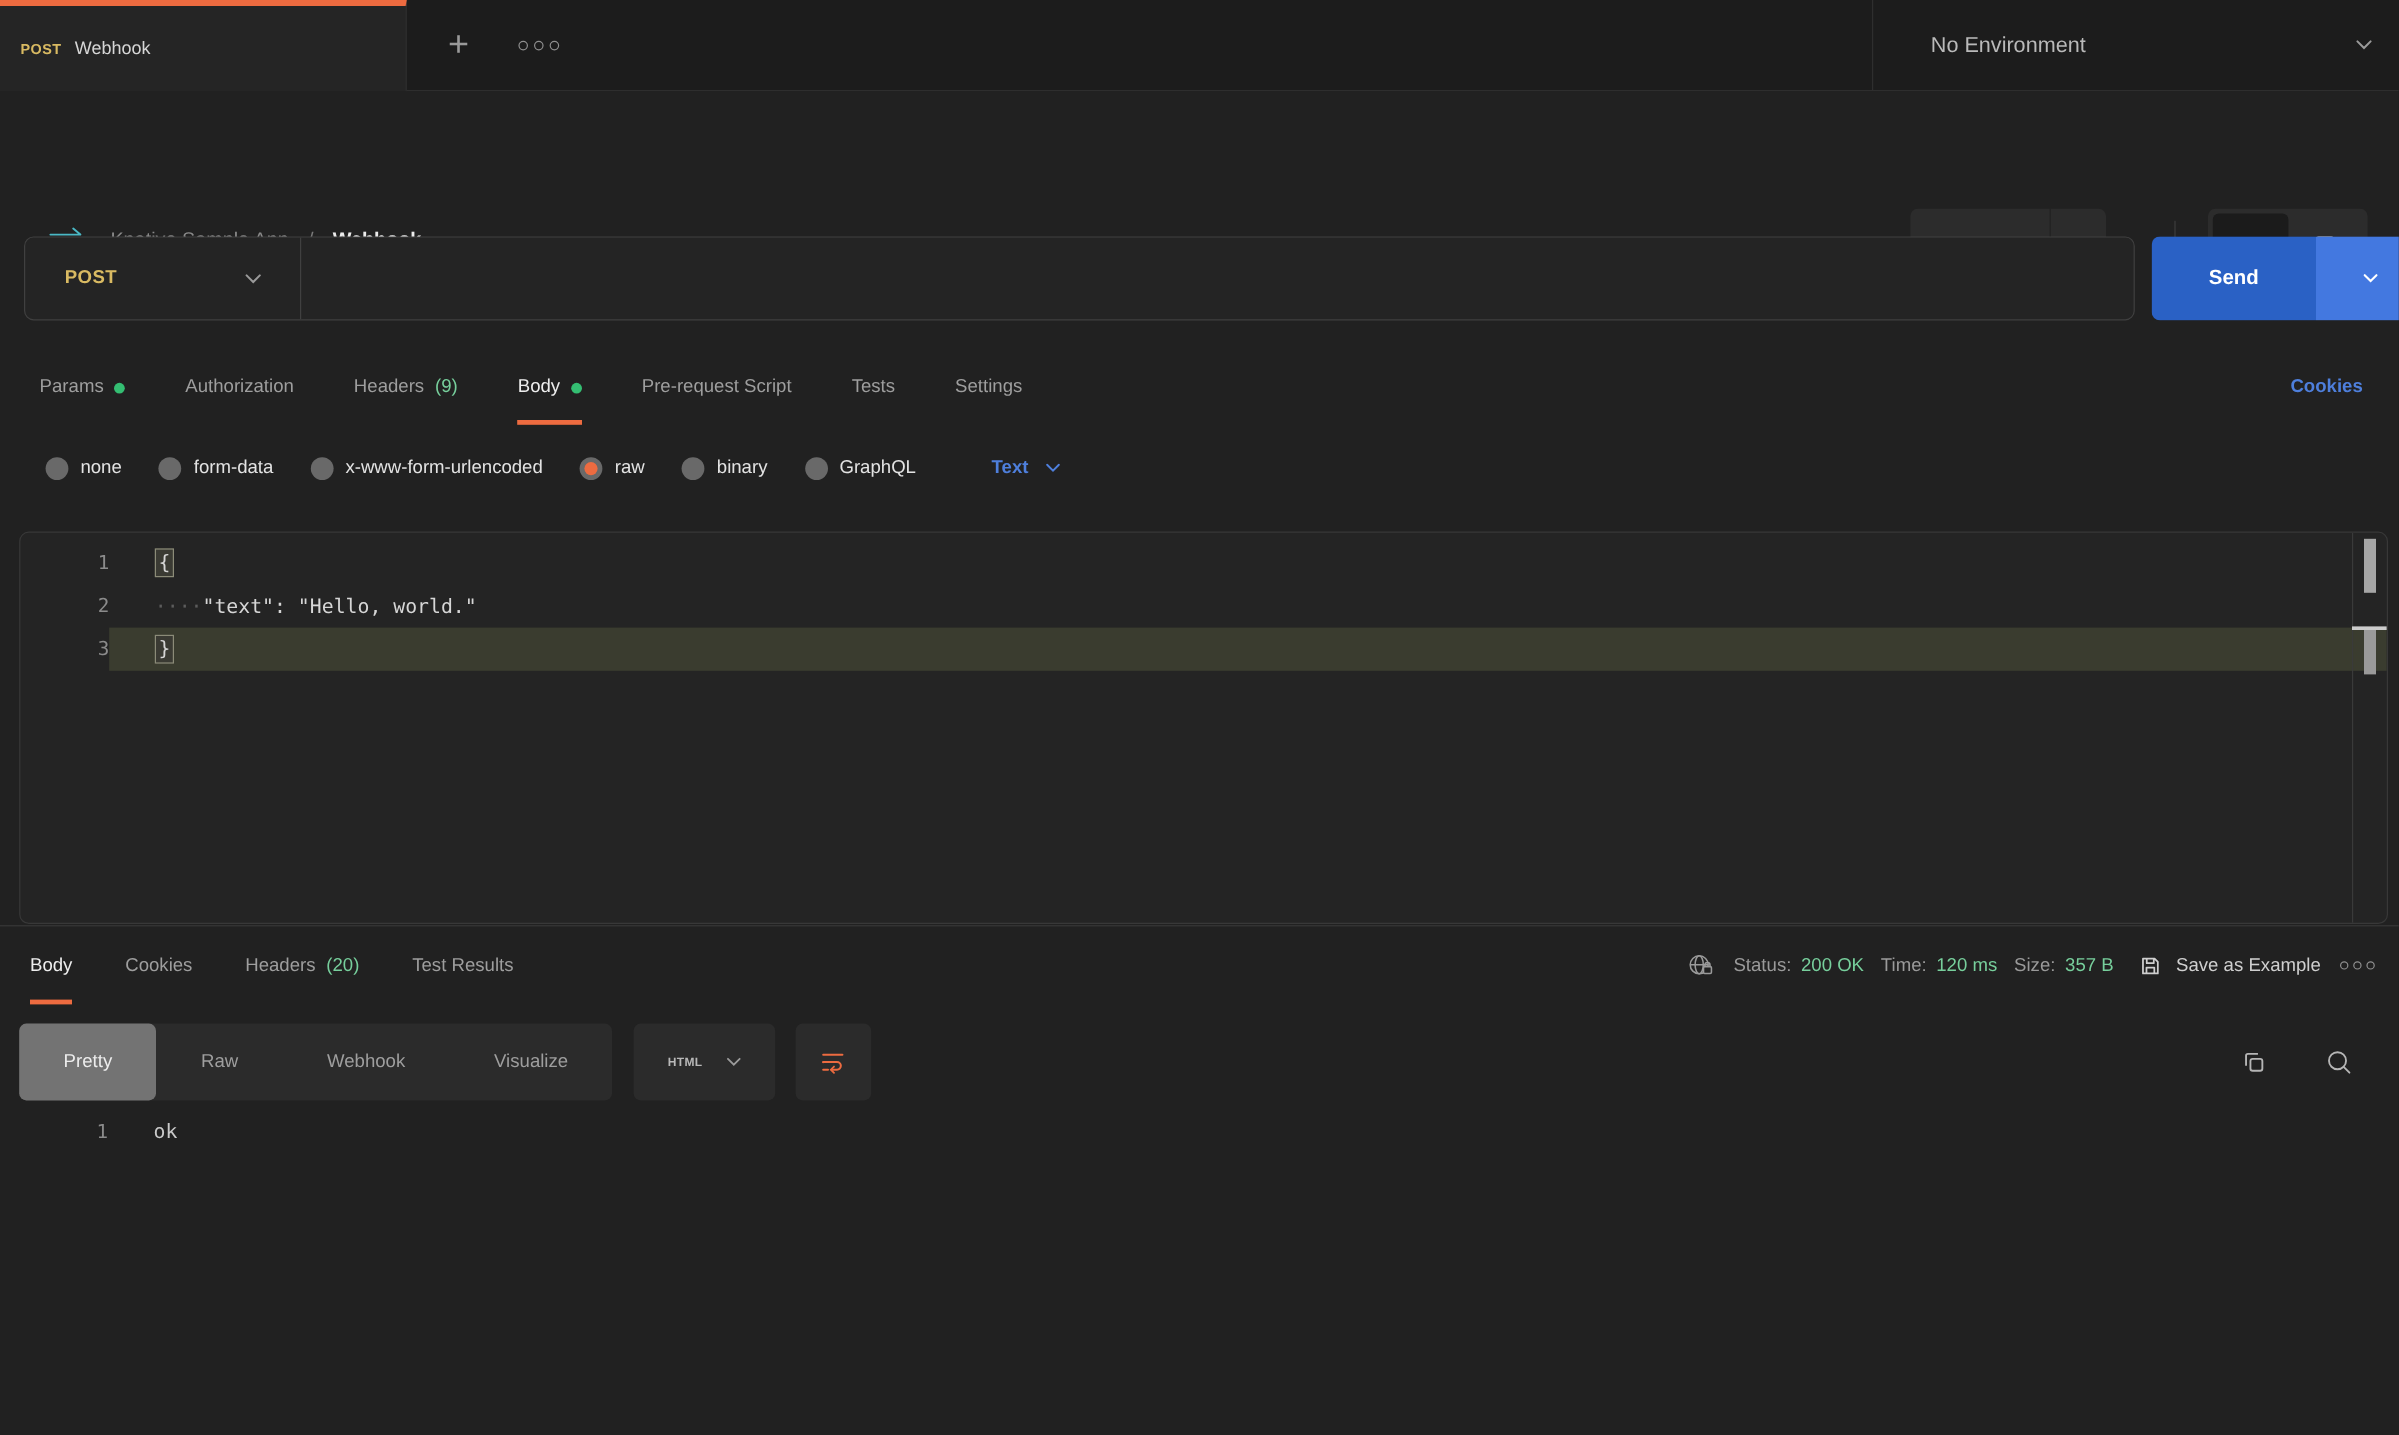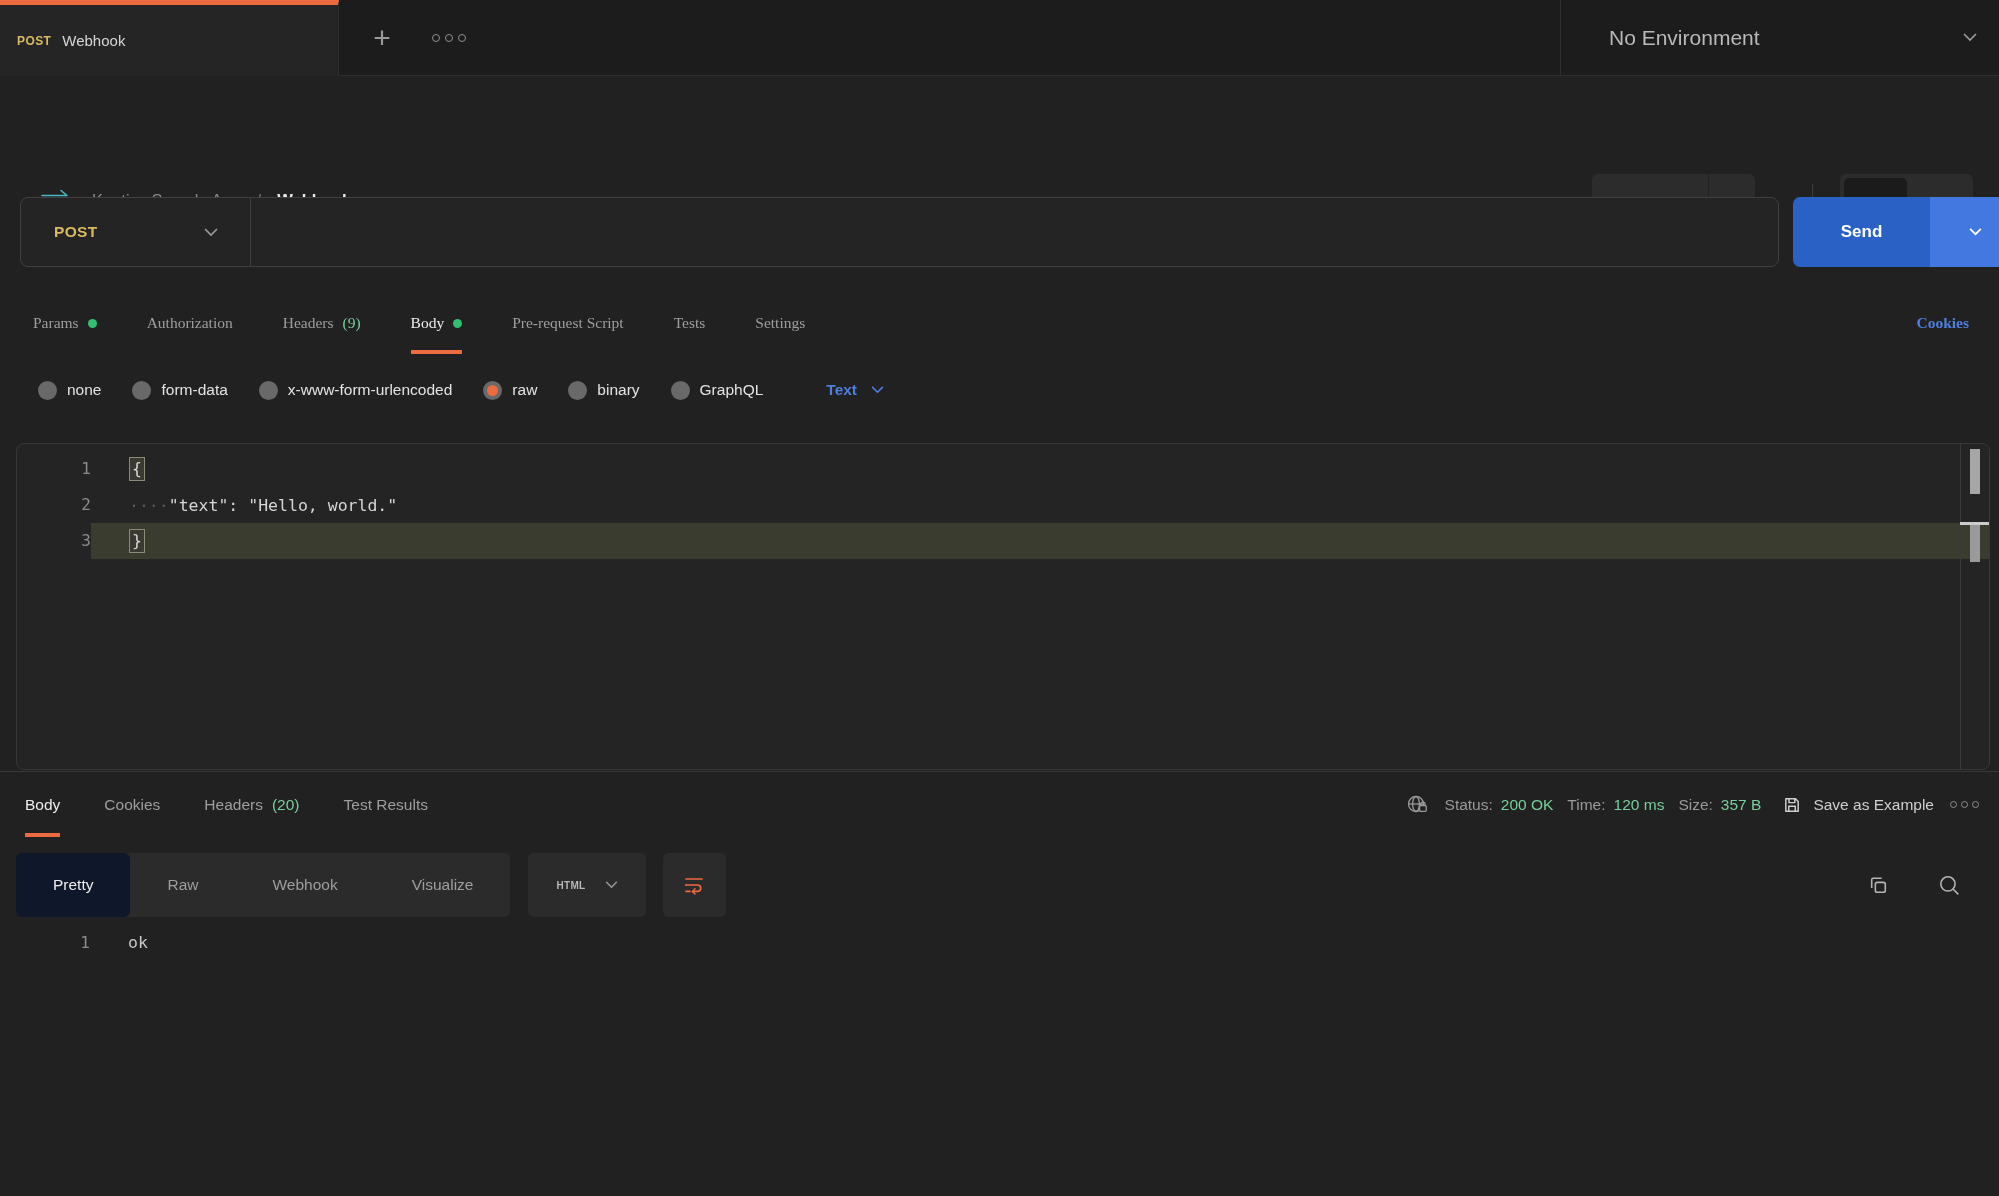--- a/index.html
+++ b/index.html
@@ -22,21 +22,21 @@
   .req-tab .method { color:var(--method-yellow,#D9BA62); font-size:12px; font-weight:700; letter-spacing:.4px; }
   .req-tab .title  { color:#d6d6d6; font-size:15px; }
   .tab-plus { position:absolute; left:362px; top:18px; width:40px; height:40px;
               color:#9a9a9a; font-size:30px; font-weight:200; display:flex;
               align-items:center; justify-content:center; }
   .tab-more { position:absolute; left:432px; top:29px; display:flex; gap:5px; align-items:center; height:18px; }
   .dot-o { width:8px; height:8px; border:1.6px solid #8f8f8f; border-radius:50%; }
   .env-box { position:absolute; left:1560px; right:0; top:0; height:75px;
              border-left:1px solid #2e2e2e; display:flex; align-items:center;
              justify-content:space-between; padding:0 22px 0 48px; }
-  .env-box .env-label { color:#b9b9b9; font-size:21px; }
+  .env-box .env-label { color:#b9b9b9; font-size:18px; }
   .chev { color:#9a9a9a; }
 
   
   .header-row { position:absolute; top:76px; left:0; right:0; height:94px; }
   .breadcrumb { position:absolute; left:40px; top:112px; display:flex; align-items:center; gap:16px; font-size:16.5px; }
   .http-badge { display:flex; flex-direction:column; align-items:flex-start; width:36px; }
   .http-badge .txt { color:var(--teal-http,#4AB8C5); font-size:11px; font-weight:800; letter-spacing:.3px;
                      border-bottom:2px solid var(--teal-http,#4AB8C5); padding-bottom:1px; }
   .bc-workspace { color:#8a8a8a; }
   .bc-sep { color:#7a7a7a; }
@@ -63,21 +63,21 @@
                font-size:15.5px; padding:0 20px 0 27px; font-family:"Liberation Sans",sans-serif; }
   .send-btn { position:absolute; left:1793px; top:197px; width:228px; height:70px;
               display:flex; border-radius:7px; overflow:hidden; }
   .send-main { width:137px; background:var(--send-blue,#2A61C5); color:#fff; font-size:17px;
                font-weight:700; display:flex; align-items:center; justify-content:center; }
   .send-arrow { flex:1; background:var(--send-blue-light,#4378E0); display:flex;
                 align-items:center; justify-content:center; color:#fff; }
 
   
   .req-tabs { position:absolute; top:292px; left:0; right:0; height:62px; display:flex;
-              align-items:stretch; padding:0 30px 0 33px; gap:50px; font-size:15.5px; color:#9e9e9e;font-family:Liberation Serif, serif; }
+              align-items:stretch; padding:0 30px 0 33px; gap:50px; font-size:15.5px; color:#9e9e9e; }
   .rtab { display:flex; align-items:center; gap:9px; padding-top:4px; border-bottom:4px solid transparent; }
   .rtab.active { color:#ededed; border-bottom-color:var(--accent-orange,#ED6B40); }
   .rtab .count { color:var(--value-green,#77CF9C); }
   .gdot { width:9px; height:9px; border-radius:50%; background:var(--dot-green,#34BE72); }
   .cookies-link { margin-left:auto; align-self:center; color:var(--link-blue,#4E7FDC); font-weight:600; }
 
   
   .modes-row { position:absolute; top:366px; left:0; right:0; height:48px; display:flex;
                align-items:center; padding-left:38px; gap:31px; font-size:15.5px; color:#e3e3e3; }
   .mode { display:flex; align-items:center; gap:10px; }
@@ -116,21 +116,21 @@
   .meta-value { color:var(--value-green,#77CF9C); }
   .save-example { display:flex; align-items:center; gap:12px; color:#cfcfcf; margin-left:22px; }
   .resp-more { display:flex; gap:4px; margin-left:16px; align-items:center; }
   .resp-more .dot-o { width:7px; height:7px; }
 
   
   .resp-toolbar { position:absolute; top:853px; left:16px; right:16px; height:64px;
                   display:flex; align-items:center; }
   .seg-group { display:flex; background:#2b2b2b; border-radius:6px; height:64px; align-items:stretch; }
   .seg { display:flex; align-items:center; padding:0 37px; color:#9e9e9e; font-size:15.5px; border-radius:6px; }
-  .seg.active { background:#0f172a; color:#ededed; }
+  .seg.active { background:#737373; color:#ededed; }
   .fmt-btn { margin-left:18px; height:64px; background:#2b2b2b; border-radius:6px;
              display:flex; align-items:center; gap:20px; padding:0 28px;
              color:#b8b8b8; font-size:10px; font-weight:700; letter-spacing:.3px; }
   .wrap-btn { margin-left:17px; height:64px; width:63px; background:#2b2b2b; border-radius:6px;
               display:flex; align-items:center; justify-content:center; }
   .resp-icons { margin-left:auto; display:flex; align-items:center; gap:48px; padding-right:22px; }
 
   
   .resp-body-line { position:absolute; top:925px; left:16px; right:16px; height:36px;
                     display:flex; font-family:"DejaVu Sans Mono", monospace; font-size:16.5px; }

